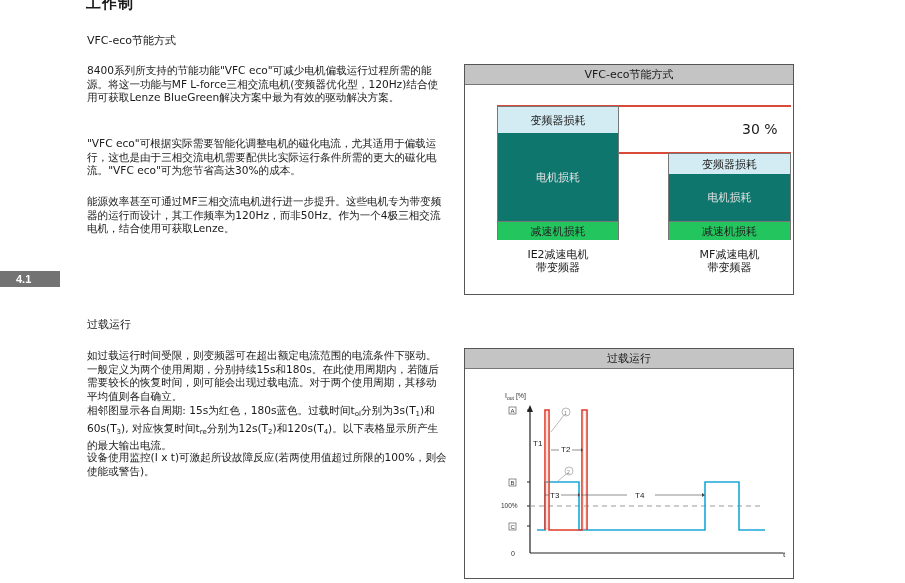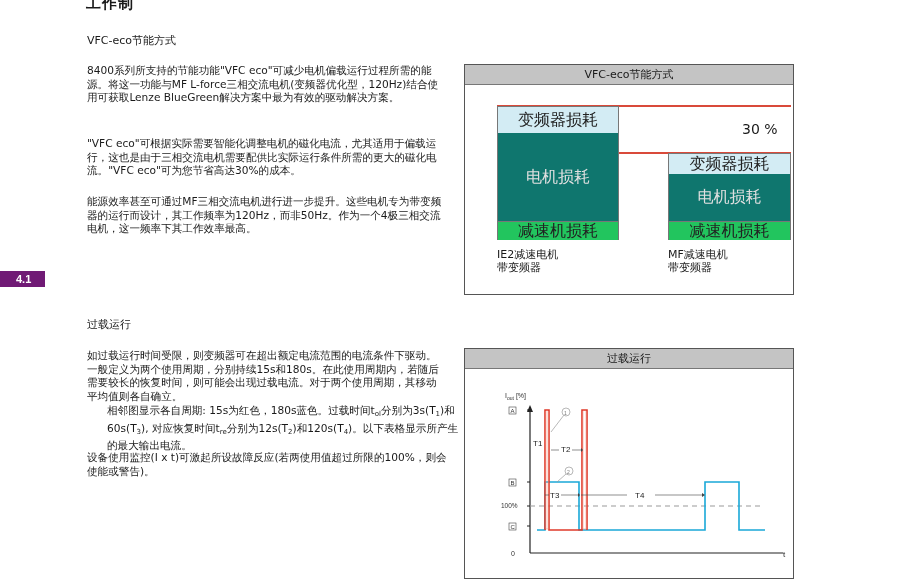--- a/index.html
+++ b/index.html
@@ -4,47 +4,47 @@
   <style>
     * { margin: 0; padding: 0; box-sizing: border-box; }
     html, body { width: 905px; height: 583px; background: #ffffff; overflow: hidden; }
     body { position: relative; font-family: "DejaVu Sans", "Liberation Sans", sans-serif; color: #1a1a1a; }
 
     .heading-top { position: absolute; left: 86px; top: -6px; font-size: 15px; font-weight: bold; letter-spacing: 1px; }
     .sub-title { position: absolute; left: 87px; font-size: 11px; }
     .para { position: absolute; left: 87px; width: 360px; font-size: 10.6px; line-height: 13.6px; }
     .para sub { font-size: 7px; vertical-align: -2px; }
 
-    .section-tag { position: absolute; left: 0; top: 271px; width: 45px; height: 16px; background: #701a75; color: #fff; font-size: 11px; font-weight: bold; padding-left: 16px; line-height: 16px; font-family: "Liberation Sans", sans-serif; }
+    .section-tag { position: absolute; left: 0; top: 271px; width: 60px; height: 16px; background: #737373; color: #fff; font-size: 11px; font-weight: bold; padding-left: 16px; line-height: 16px; font-family: "Liberation Sans", sans-serif; }
 
     .fig-box { position: absolute; left: 464px; width: 330px; border: 1px solid #555; background: #fff; }
     .fig-header { height: 20px; background: #c4c4c4; border-bottom: 1px solid #777; font-size: 11px; text-align: center; line-height: 19px; }
 
     
     .redline { position: absolute; height: 2px; background: #d94a3a; }
     .stack { position: absolute; border: 1px solid #777; }
-    .seg { position: absolute; left: 0; right: 0; display: flex; align-items: center; justify-content: center; font-size: 16px; }
+    .seg { position: absolute; left: 0; right: 0; display: flex; align-items: center; justify-content: center; font-size: 11px; }
     .seg.inv { background: #d3ecf4; color: #222; }
     .seg.mot { background: #0f766e; color: #e0e0e0; }
     .seg.gear { background: #22c55e; color: #222; }
-    .cap { position: absolute; text-align: left; font-size: 11px; line-height: 13px; }
+    .cap { position: absolute; text-align: center; font-size: 11px; line-height: 13px; }
     .pct { position: absolute; font-size: 14px; }
 
     
     svg text { font-family: "Liberation Sans", sans-serif; }
   </style>
 </head>
 <body>
 
 <div class="heading-top">工作制</div>
 
 <div class="sub-title" style="top:33px;">VFC-eco节能方式</div>
 <div class="para" style="top:64px;">8400系列所支持的节能功能"VFC eco"可减少电机偏载运行过程所需的能源。将这一功能与MF L-force三相交流电机(变频器优化型，120Hz)结合使用可获取Lenze BlueGreen解决方案中最为有效的驱动解决方案。</div>
 <div class="para" style="top:137px;">"VFC eco"可根据实际需要智能化调整电机的磁化电流，尤其适用于偏载运行，这也是由于三相交流电机需要配供比实际运行条件所需的更大的磁化电流。"VFC eco"可为您节省高达30%的成本。</div>
-<div class="para" style="top:195px;">能源效率甚至可通过MF三相交流电机进行进一步提升。这些电机专为带变频器的运行而设计，其工作频率为120Hz，而非50Hz。作为一个4极三相交流电机，这一频率下其工作效率最高。</div>
+<div class="para" style="top:195px;">能源效率甚至可通过MF三相交流电机进行进一步提升。这些电机专为带变频器的运行而设计，其工作频率为120Hz，而非50Hz。作为一个4极三相交流电机，结合使用可获取Lenze。</div>
 
 <div class="section-tag">4.1</div>
 
 <div class="fig-box" style="top:64px; height:231px;">
   <div class="fig-header">VFC-eco节能方式</div>
 
   <div class="redline" style="left:32px; top:40px; width:294px;"></div>
   <div class="redline" style="left:153px; top:87px; width:173px;"></div>
   <div class="pct" style="left:248px; top:56px;margin-left:29px;">30 %</div>
 
@@ -64,21 +64,21 @@
     <div class="seg gear" style="top:67px; height:19px; border-top:1px solid #777;">减速机损耗</div>
   </div>
   <div class="cap" style="left:203px; top:183px; width:123px;">
     <div>MF减速电机</div>
     <div>带变频器</div>
   </div>
 </div>
 
 <div class="sub-title" style="top:317px;">过载运行</div>
 <div class="para" style="top:349px;">如过载运行时间受限，则变频器可在超出额定电流范围的电流条件下驱动。一般定义为两个使用周期，分别持续15s和180s。在此使用周期内，若随后需要较长的恢复时间，则可能会出现过载电流。对于两个使用周期，其移动平均值则各自确立。</div>
-<div class="para" style="top:404px;margin-left:20px;"><span>相邻图显示各自周期: 15s为红色，180s蓝色。过载时间t</span><sub>ol</sub><span>分别为3s(T</span><sub>1</sub><span>)和60s(T</span><sub>3</sub><span>), 对应恢复时间t</span><sub>re</sub><span>分别为12s(T</span><sub>2</sub><span>)和120s(T</span><sub>4</sub><span>)。以下表格显示所产生的最大输出电流。</span></div>
+<div class="para" style="top:404px;"><span>相邻图显示各自周期: 15s为红色，180s蓝色。过载时间t</span><sub>ol</sub><span>分别为3s(T</span><sub>1</sub><span>)和60s(T</span><sub>3</sub><span>), 对应恢复时间t</span><sub>re</sub><span>分别为12s(T</span><sub>2</sub><span>)和120s(T</span><sub>4</sub><span>)。以下表格显示所产生的最大输出电流。</span></div>
 <div class="para" style="top:451px;">设备使用监控(I x t)可激起所设故障反应(若两使用值超过所限的100%，则会使能或警告)。</div>
 
 <div class="fig-box" style="top:348px; height:231px;">
   <div class="fig-header">过载运行</div>
   <svg width="330" height="210" style="position:absolute; left:0; top:21px;">
 
     <text x="40" y="28" font-size="7" fill="#333"><tspan>I</tspan><tspan font-size="5" dy="2">out</tspan><tspan dy="-2" dx="2">[%]</tspan></text>
 
     <line x1="65" y1="38" x2="65" y2="183" stroke="#222" stroke-width="1.2"></line>
     <polygon points="62,42 65,35 68,42" fill="#222"></polygon>

